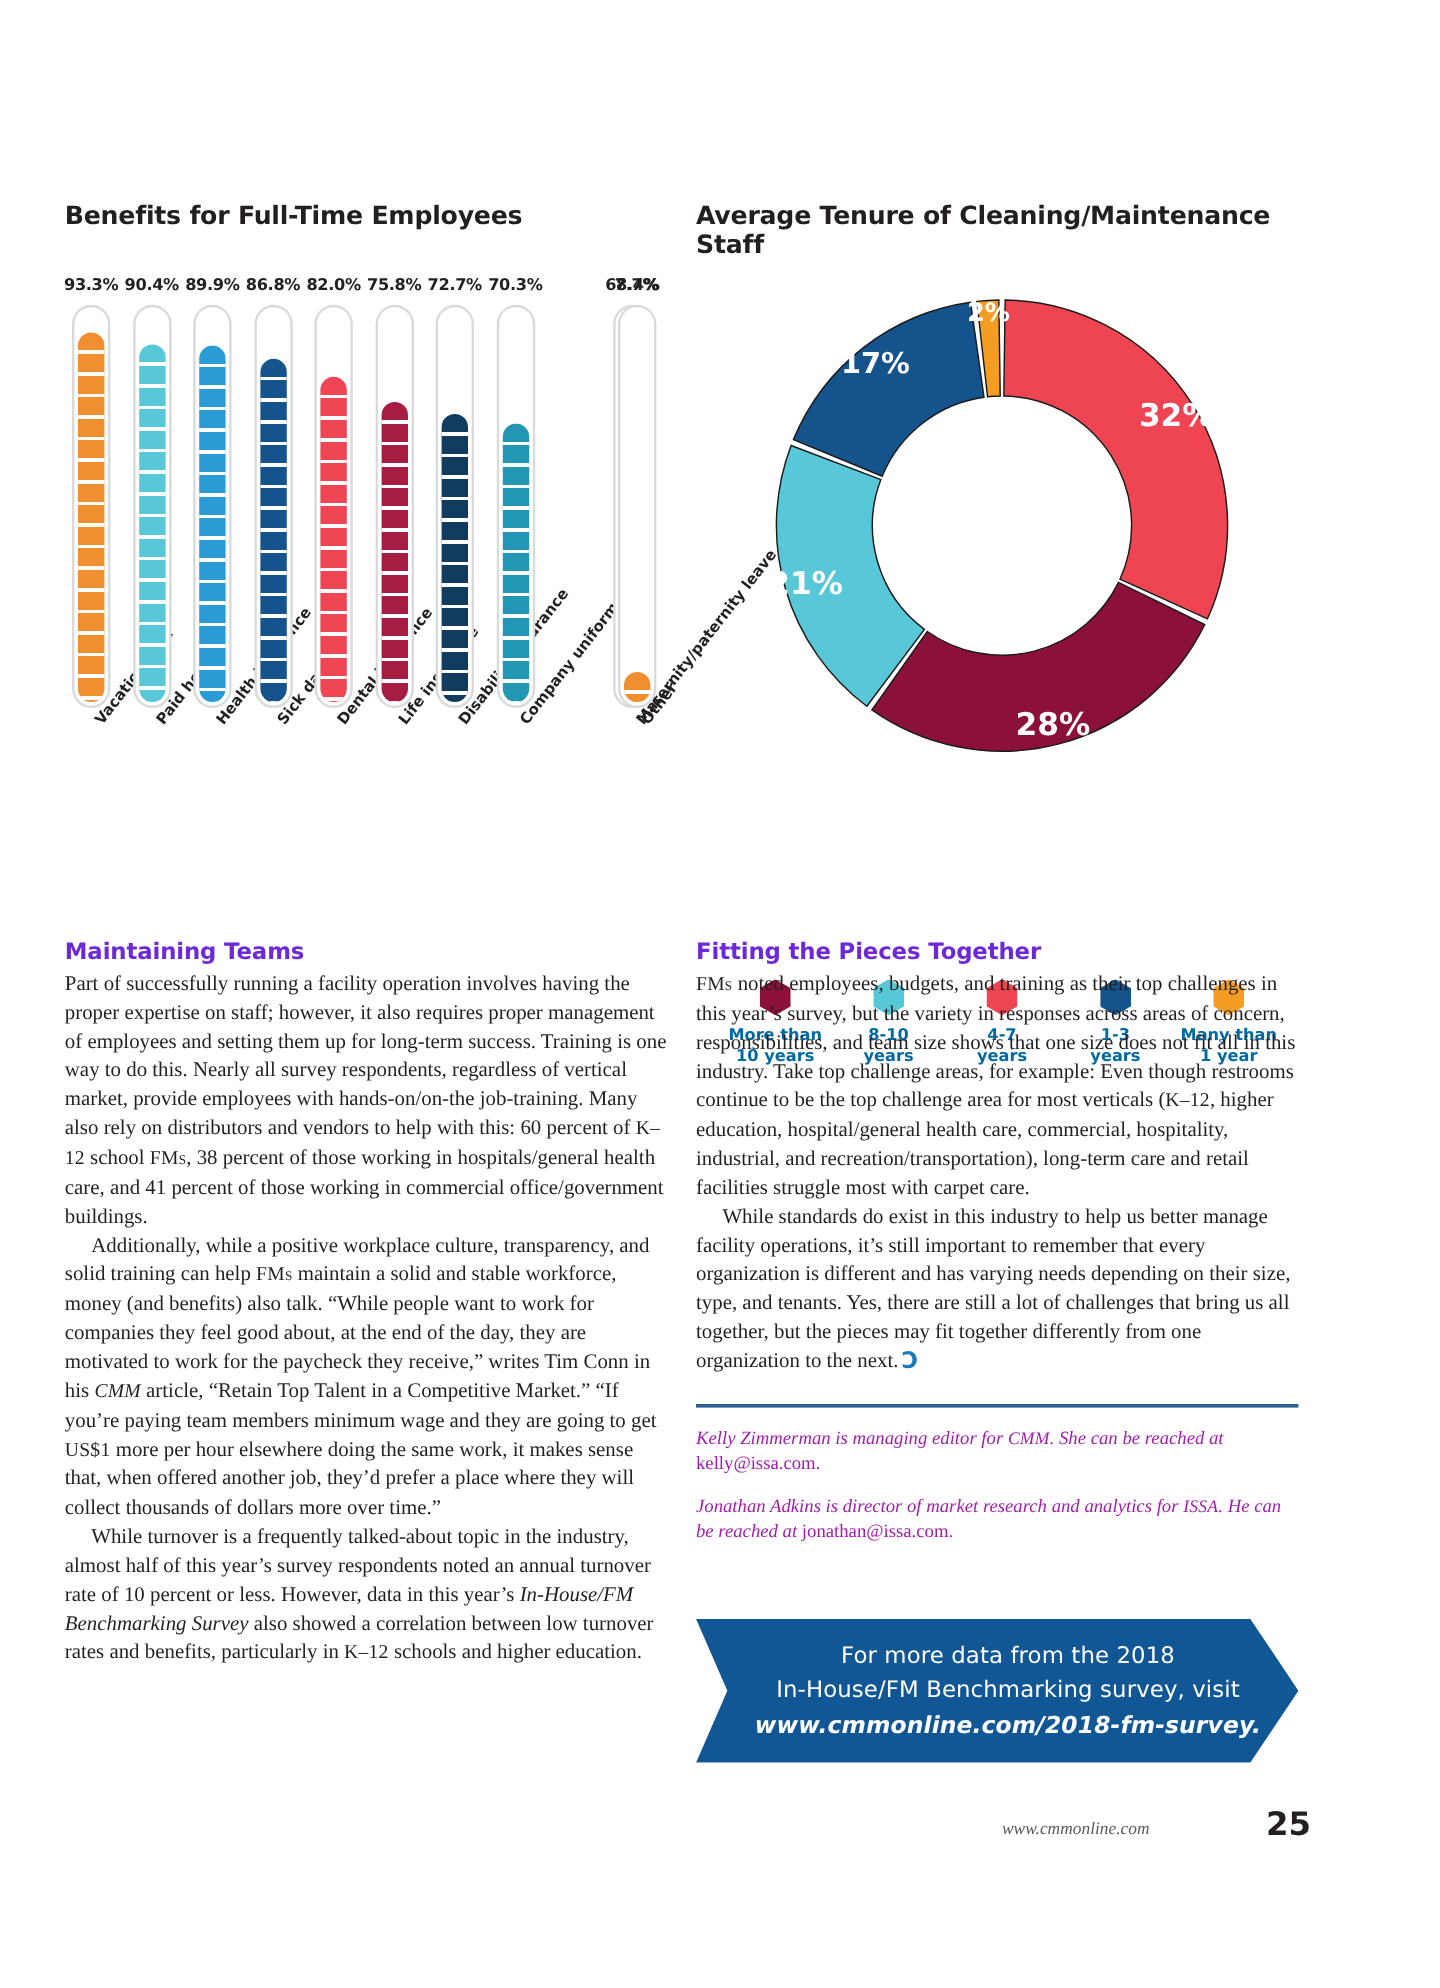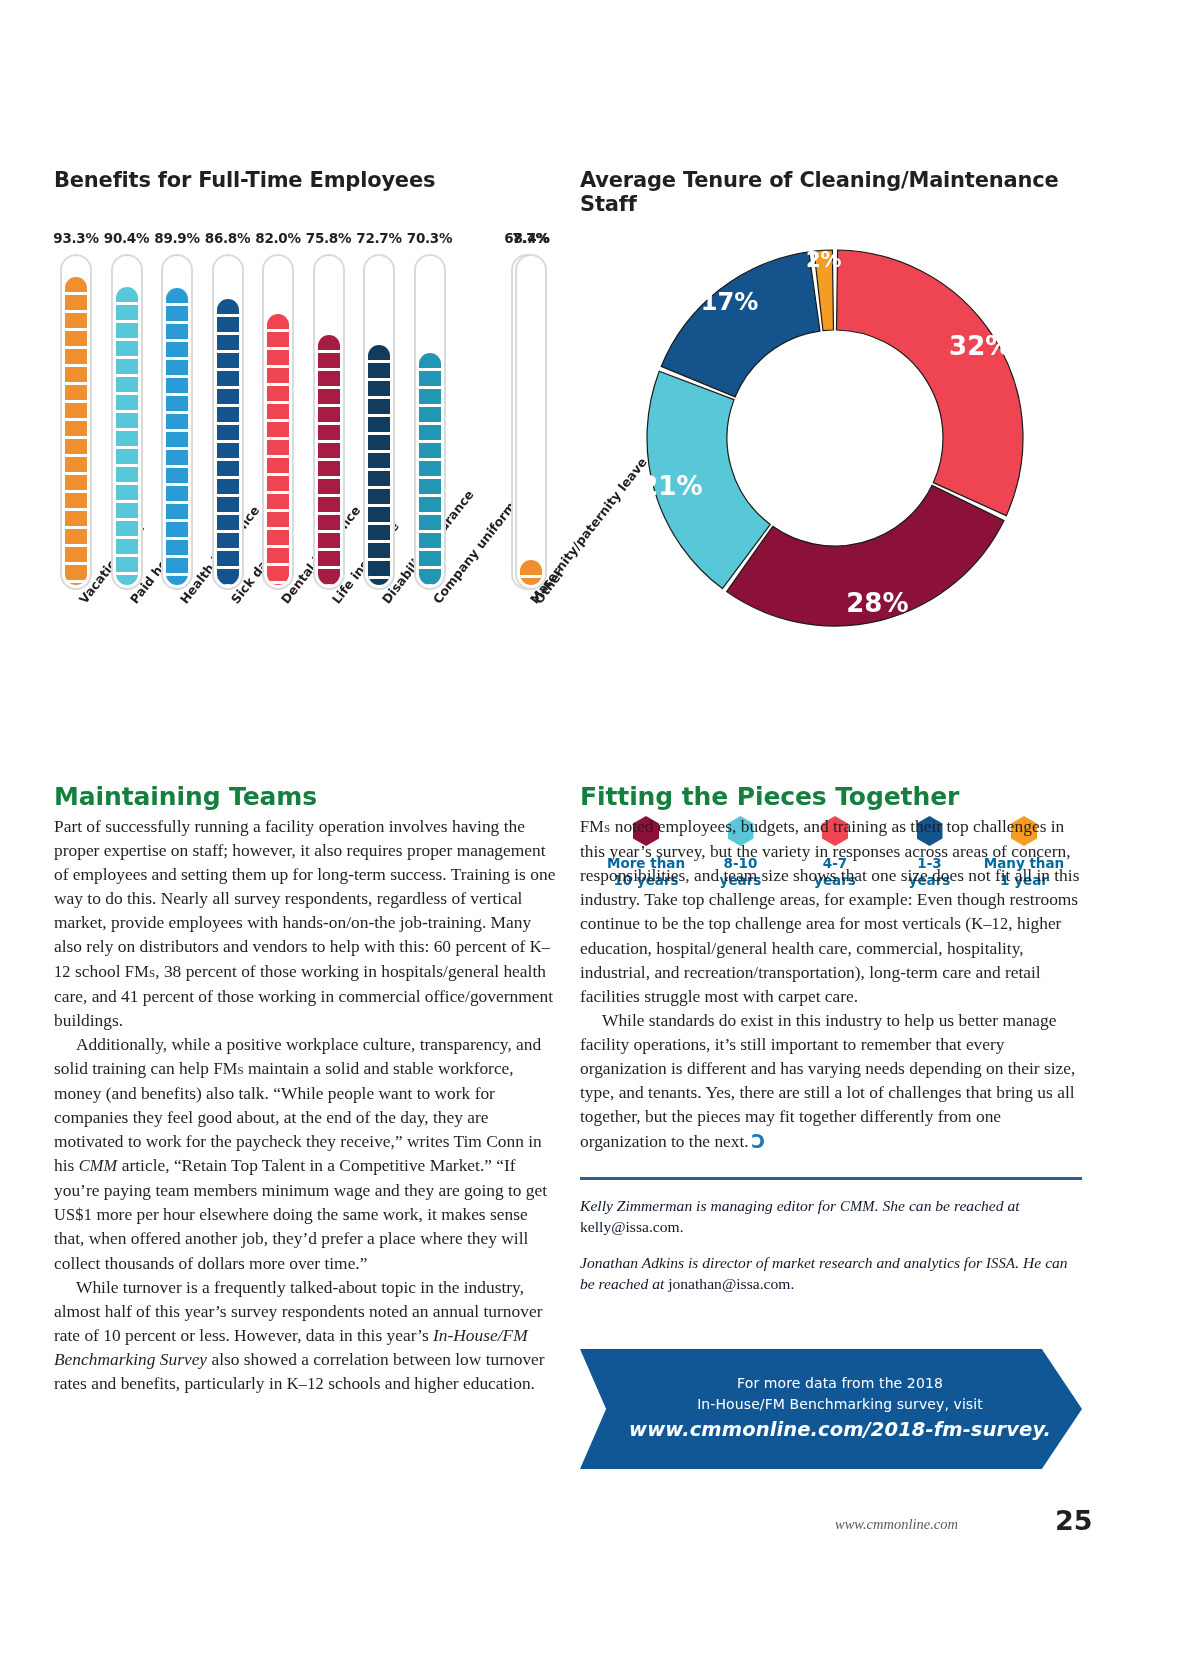--- a/index.html
+++ b/index.html
@@ -107,22 +107,22 @@
     line-height: 1.25;
   }
 
   
   .col-left  { position: absolute; left: 54px;  top: 782px; width: 502px; }
   .col-right { position: absolute; left: 580px; top: 782px; width: 502px; }
 
   .sec-head {
     font-family: "DejaVu Sans", sans-serif;
     font-weight: bold;
-    font-size: 25px;
-    color: #15803d;
+    font-size: 19px;
+    color: #6d28d9;
     margin-bottom: 3px;
     letter-spacing: -0.1px;
   }
   .body-p {
     font-family: "Liberation Serif", serif;
     font-size: 17.4px;
     line-height: 1.385;
     color: #231f20;
     text-align: left;
   }
@@ -143,41 +143,41 @@
   .rule {
     height: 3px;
     background: #2c5f91;
     margin: 22px 0 16px 0;
   }
   .bio {
     font-family: "Liberation Serif", serif;
     font-style: italic;
     font-size: 15.6px;
     line-height: 1.34;
-    color: #0f172a;
+    color: #a21caf;
     margin-bottom: 16px;
   }
   .bio .mail { font-style: normal; }
 
   
   .banner {
     position: absolute;
     left: 580px; top: 1349px;
     width: 502px; height: 120px;
     background: #115796;
     clip-path: polygon(0 0, 92% 0, 100% 50%, 92% 100%, 0 100%, 5.2% 50%);
     display: flex;
     flex-direction: column;
     align-items: center;
     justify-content: center;
     padding-left: 18px;
   }
   .banner-line {
     font-family: "DejaVu Sans", sans-serif;
-    font-size: 14px;
+    font-size: 19px;
     color: #ffffff;
     line-height: 1.5;
     text-align: center;
     letter-spacing: 0.1px;
   }
   .banner-line.url {
     font-style: italic;
     font-weight: bold;
     font-size: 19.5px;
   }

